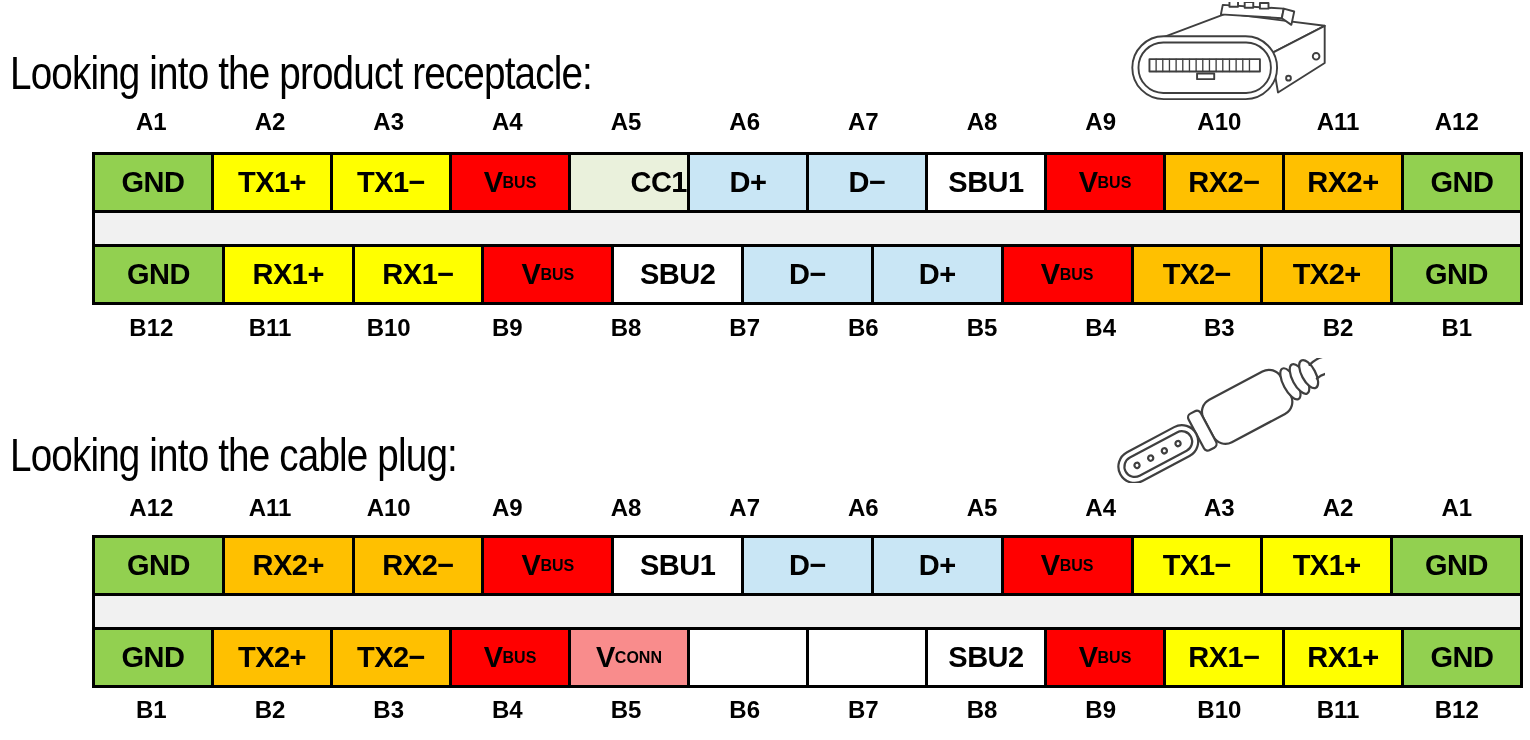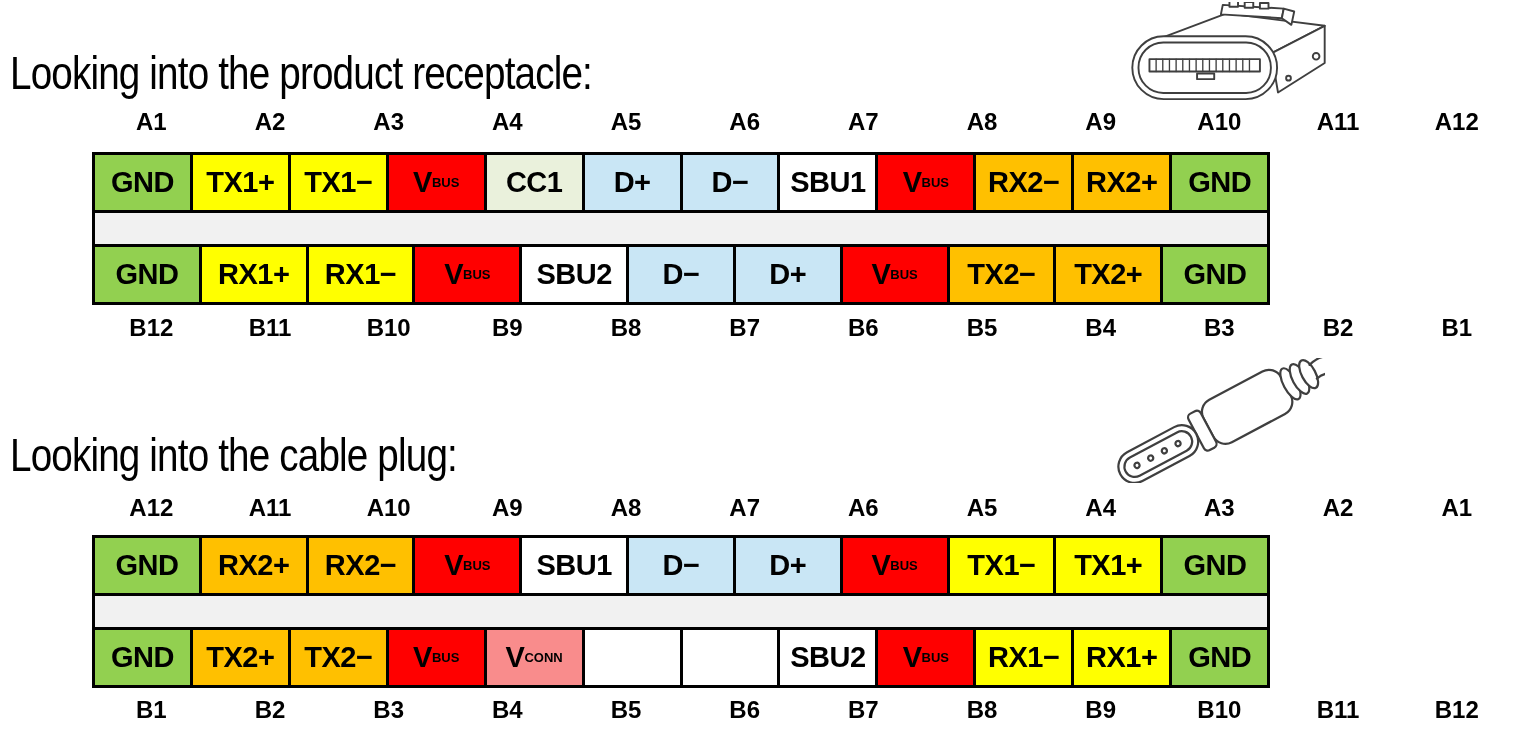--- a/index.html
+++ b/index.html
@@ -22,34 +22,34 @@
     height:32px;line-height:32px;align-items:center;
   }
   .pin-nums .pin-num{
     flex:1;text-align:center;font-weight:700;font-size:24px;
   }
   #rec-nums-top{top:106px;}
   #rec-nums-bottom{top:312px;}
   #plug-nums-top{top:492px;}
   #plug-nums-bottom{top:694px;}
   .pin-table{
-    position:absolute;left:92px;width:1178px;box-sizing:border-box;
+    position:absolute;left:92px;width:1431px;box-sizing:border-box;
     border:3px solid #000;background:#f9a8d4;
   }
   #rec-table{top:152px;}
   #plug-table{top:535px;}
   .pin-row{display:flex;height:55px;}
   .pin-cell{
     flex:1;display:flex;align-items:center;justify-content:center;
     border-left:3px solid #000;box-sizing:border-box;
     font-weight:700;font-size:29px;letter-spacing:-0.5px;white-space:nowrap;
   }
   .pin-cell:first-child{border-left:none;}
   .pin-cell .m{font-size:29px;}
-  .pin-cell .s{font-size:13px;letter-spacing:0;}
+  .pin-cell .s{font-size:16px;letter-spacing:0;}
   .sep-band{
     height:31px;border-top:3px solid #000;border-bottom:3px solid #000;
     background:#F1F1F1;
   }
   svg{display:block;}
 </style>
 </head>
 <body>
 
 <h1 class="title" id="title-receptacle">Looking into the product receptacle:</h1>
@@ -96,21 +96,21 @@
       <div class="pin-cell" style="background: rgb(255, 255, 0);">
         <span class="m">TX1+</span>
       </div>
       <div class="pin-cell" style="background: rgb(255, 255, 0);">
         <span class="m">TX1−</span>
       </div>
       <div class="pin-cell" style="background: rgb(255, 0, 0);">
         <span class="m">V</span>
         <span class="s">BUS</span>
       </div>
-      <div class="pin-cell" style="background: rgb(234, 241, 220);">
+      <div class="pin-cell" style="background: rgb(234, 241, 220); justify-content: flex-end;">
         <span class="m">CC1</span>
       </div>
       <div class="pin-cell" style="background: rgb(201, 230, 245);">
         <span class="m">D+</span>
       </div>
       <div class="pin-cell" style="background: rgb(201, 230, 245);">
         <span class="m">D−</span>
       </div>
       <div class="pin-cell" style="background: rgb(255, 255, 255);">
         <span class="m">SBU1</span>

